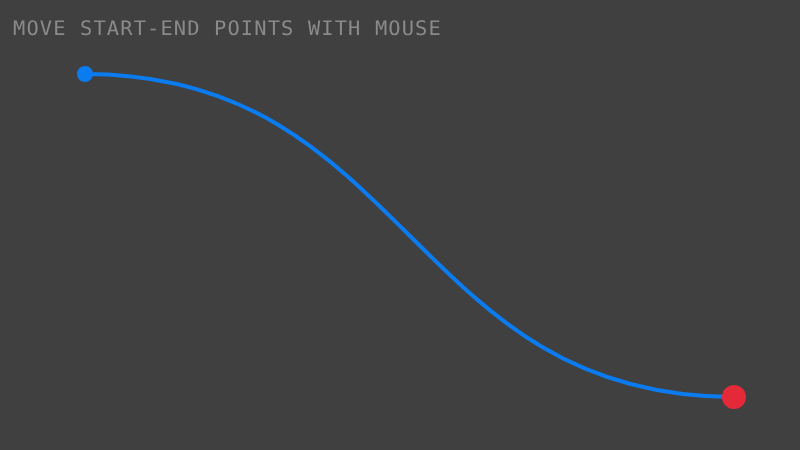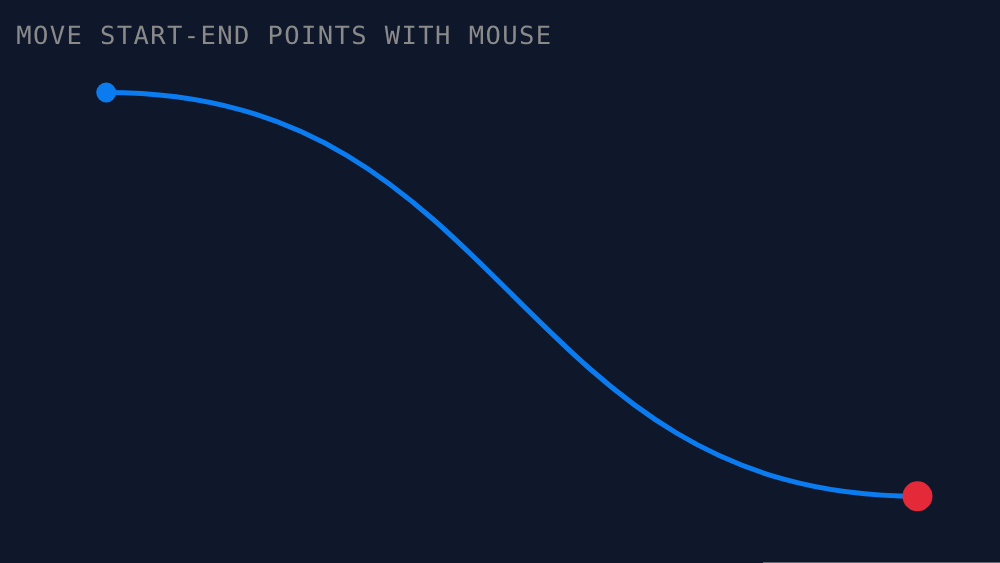--- a/index.html
+++ b/index.html
@@ -44,21 +44,21 @@
     transform-origin: left top;
     user-select: none;
   }
   .handle {
     cursor: pointer;
   }
 </style>
 </head>
 <body>
 
-<div id="stage" style="background: #0f172a;">
+<div id="stage" style="background: #404040;">
 
   <svg id="canvas-svg" viewBox="0 0 800 450">
     <path id="bezier-path" fill="none" stroke="#0b7cf0" stroke-width="4" stroke-linecap="round" d="M 85 74 C 409.5 74, 409.5 397, 734 397"></path>
 
     <circle id="start-handle" class="handle" cx="85" cy="74" r="8" fill="#0b7cf0"></circle>
 
     <circle id="end-handle" class="handle" cx="734" cy="397" r="12" fill="#e42a38"></circle>
   </svg>
 
   <div id="title" style="color: rgb(138, 138, 138);">MOVE START-END POINTS WITH MOUSE</div>

